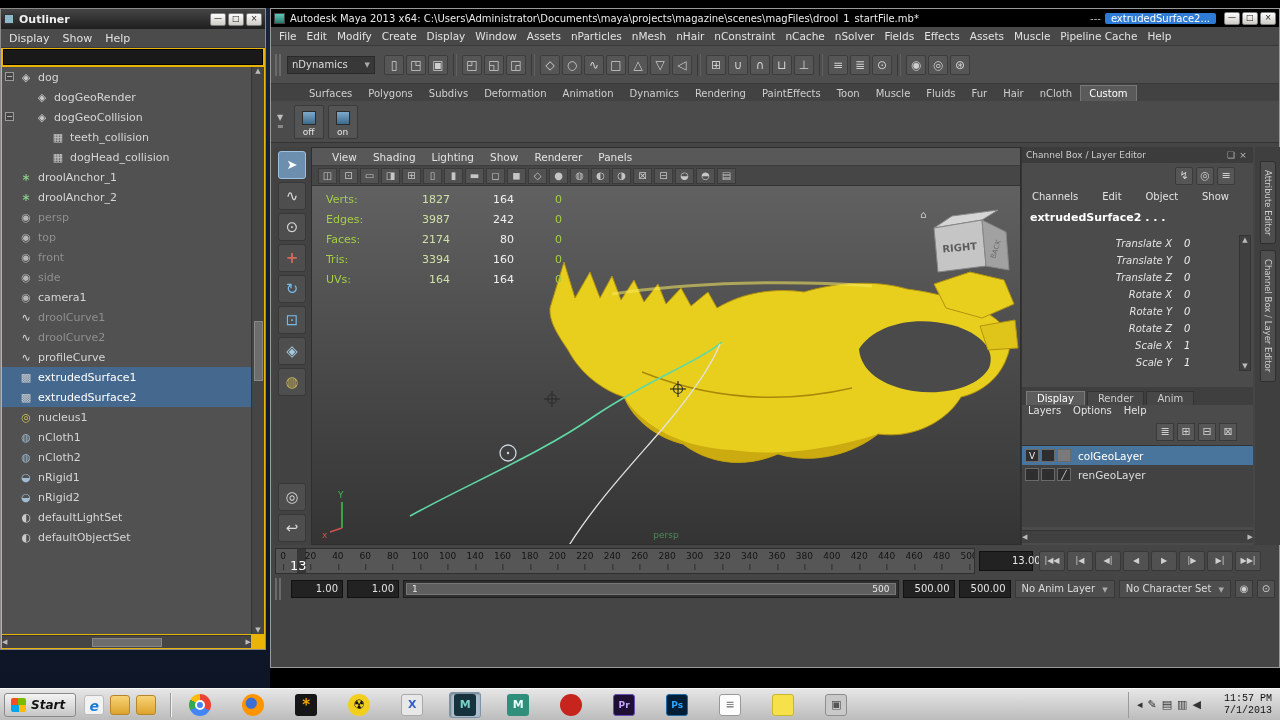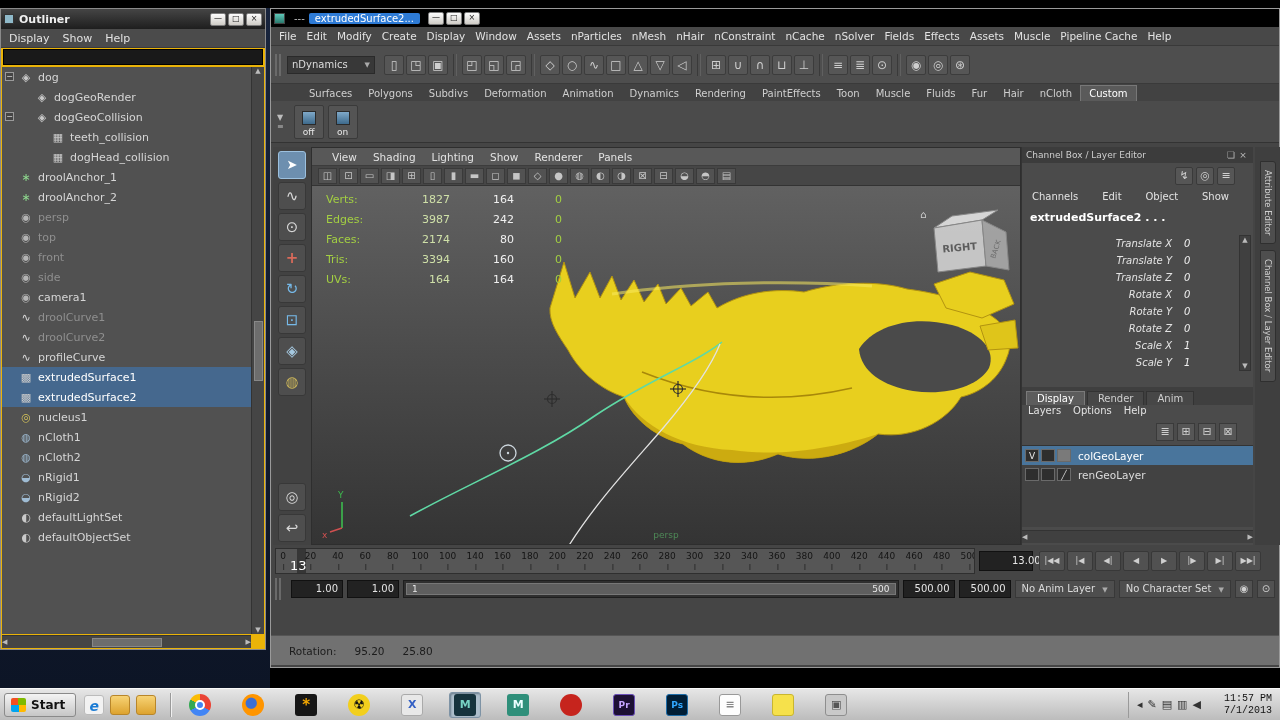--- a/index.html
+++ b/index.html
@@ -218,21 +218,21 @@
                 font-size:10.5px; color:#1c1c1c; }
   .m-helpline span { white-space:pre; }
   .hl-val { margin-left:18px; }
 
   
   #taskbar { position:absolute; left:0; bottom:0; width:100%; height:32px;
              background:linear-gradient(#e6e6e6,#bcbcbc); border-top:1px solid #f8f8f8;
              display:flex; align-items:center; padding:0 4px; }
   #start-button { display:flex; align-items:center; gap:5px; height:24px; padding:0 10px 0 6px;
                   background:linear-gradient(#f4f4f4,#c6c6c6); border:1px solid #8a8a8a;
-                  border-radius:3px; margin-right:8px; }
+                  border-radius:3px; margin-right:8px;font-style:italic; }
   .start-flag { width:15px; height:14px; border-radius:2px;
                 background:conic-gradient(#7fba00 0 90deg,#ffb900 0 180deg,#00a4ef 0 270deg,#f25022 0); }
   .start-label { font-size:12px; font-weight:bold; color:#111; }
   #quick-launch { display:flex; align-items:center; gap:6px; margin-right:14px; }
   .ql-ico { width:20px; height:20px; border-radius:3px; font-size:14px; font-weight:bold;
             line-height:20px; text-align:center; }
   .ic-internet-explorer { color:#1a7bd4; font-style:italic; background:#f2f2f2; border:1px solid #bbb; }
   .ic-folder-documents, .ic-folder-projects { background:linear-gradient(#f7d375,#dda32f);
             border:1px solid #b8862a; }
   .tb-divider { width:2px; height:24px; border-left:1px solid #9a9a9a; border-right:1px solid #f0f0f0;
@@ -418,20 +418,21 @@
     <div class="ol-hscroll">
       <span>◀</span>
       <span class="scroll-thumb"></span>
       <span>▶</span>
     </div>
   </div>
 
   <div id="maya-window">
     <div class="m-title">
       <span class="m-appicon"></span>
+      <span class="m-titletext">Autodesk Maya 2013 x64: C:\Users\Administrator\Documents\maya\projects\magazine\scenes\magFiles\drool_1_startFile.mb*</span>
       <span class="m-titlesep">---</span>
       <span class="m-badge">extrudedSurface2...</span>
       <span class="wbtn">—</span>
       <span class="wbtn">□</span>
       <span class="wbtn">×</span>
     </div>
 
     <div class="m-menubar" id="maya-menubar">
         <span class="menu-item">File</span>
         <span class="menu-item">Edit</span>
@@ -822,25 +823,20 @@
       </span>
       <span class="rs-drop">
         <span>No Character Set</span>
         <span class="arrow">▼</span>
       </span>
       <span class="rs-endico">◉</span>
       <span class="rs-endico">⊙</span>
     </div>
 
 
-    <div class="m-helpline">
-      <span>Rotation:</span>
-      <span class="hl-val">95.20</span>
-      <span class="hl-val">25.80</span>
-    </div>
   </div>
 
   <div id="taskbar">
     <div id="start-button">
       <span class="start-flag"></span>
       <span class="start-label">Start</span>
     </div>
     <div id="quick-launch">
         <span class="ql-ico ic-internet-explorer">e</span>
         <span class="ql-ico ic-folder-documents"></span>

